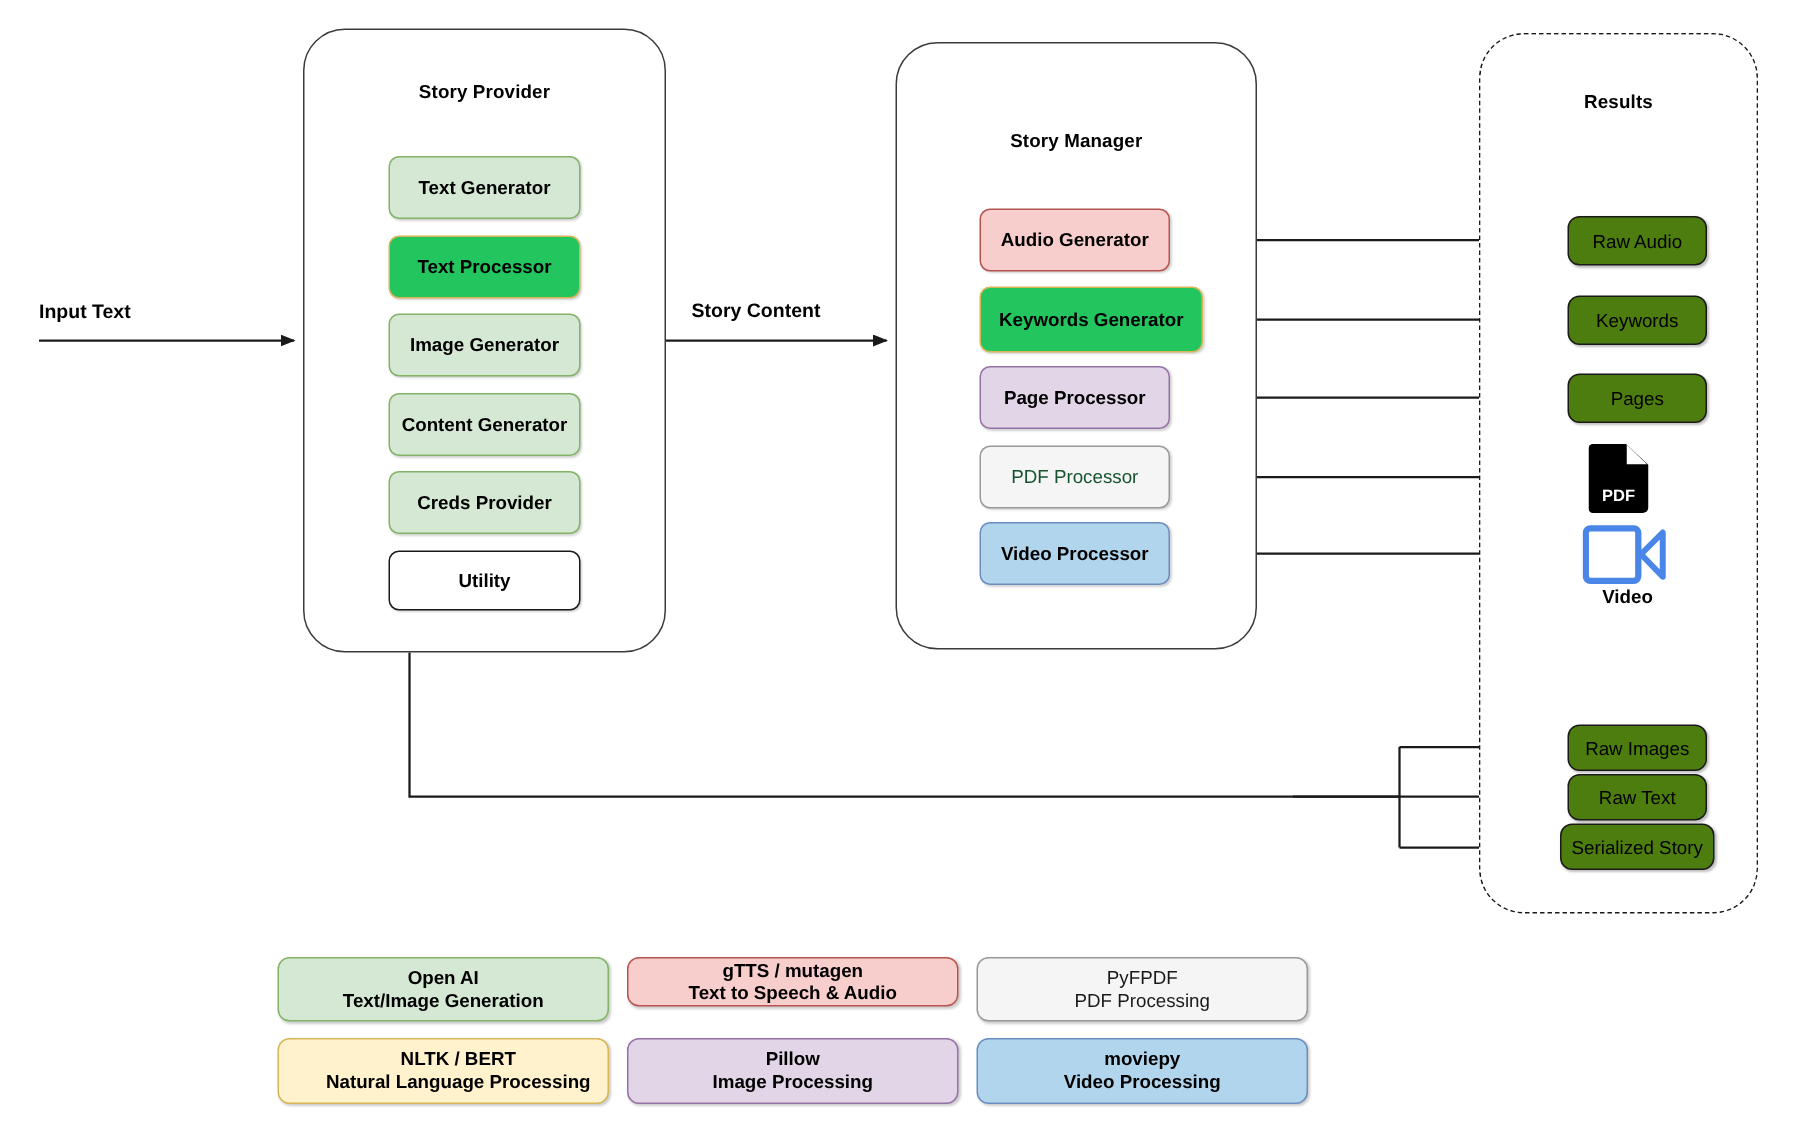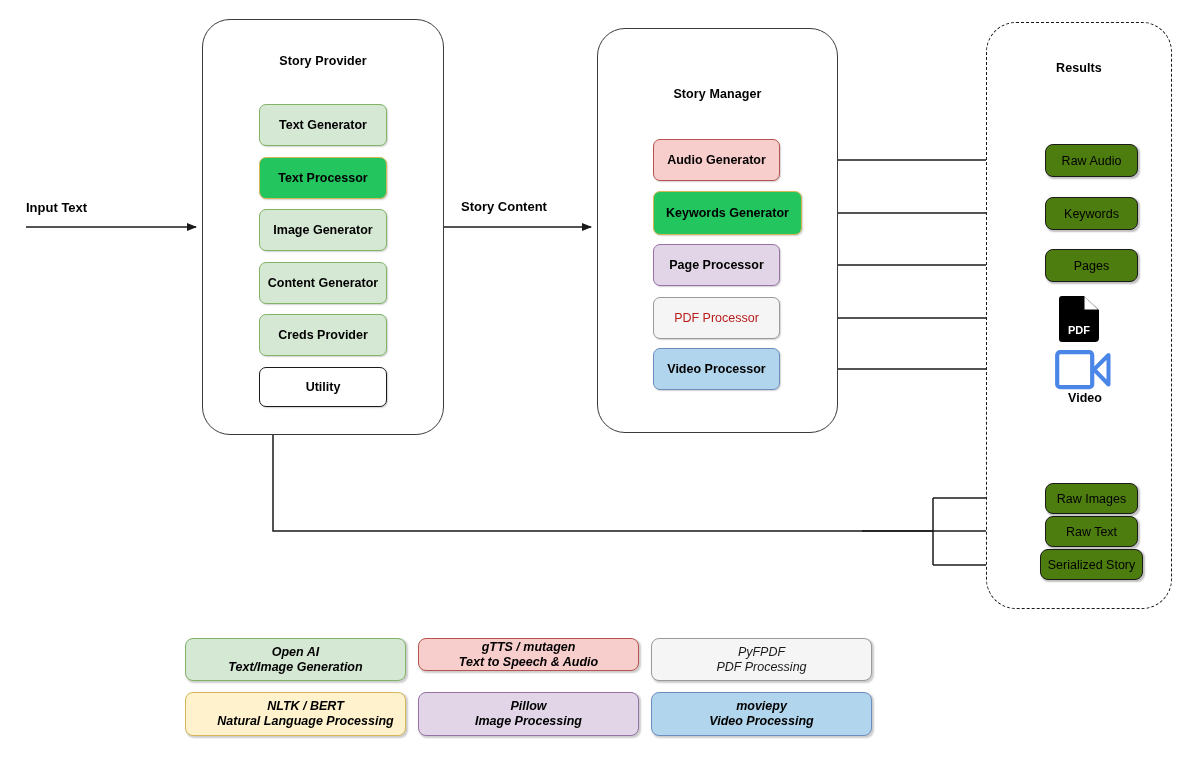--- a/index.html
+++ b/index.html
@@ -13,35 +13,35 @@
   .panel-title{position:absolute;left:0;right:0;text-align:center;font-size:12.5px;font-weight:bold;letter-spacing:.1px;}
 
   .node{position:absolute;box-sizing:border-box;border-radius:7px;border:1.3px solid #666;
         display:flex;align-items:center;justify-content:center;text-align:center;
         font-size:12.5px;font-weight:bold;line-height:14px;padding:2px 4px;
         box-shadow:1px 1px 1.5px rgba(0,0,0,.18);}
   .node.green {background:#d5e8d4;border-color:#82b366;}
   .node.yellow{background:#22c55e;border-color:#d6b656;}
   .node.red   {background:#f8cecc;border-color:#b85450;}
   .node.purple{background:#e1d5e7;border-color:#9673a6;}
-  .node.gray  {background:#f5f5f5;border-color:#9a9a9a;font-weight:normal;color:#b91c1c;}
+  .node.gray  {background:#f5f5f5;border-color:#9a9a9a;font-weight:normal;color:#14532d;}
   .node.blue  {background:#b1d5ec;border-color:#6c8ebf;}
   .node.white {background:#ffffff;border-color:#1a1a1a;border-width:1.4px;}
 
   .result{position:absolute;box-sizing:border-box;background:#4d7c0f;border:1.4px solid #1a1a1a;border-radius:8px;
           display:flex;align-items:center;justify-content:center;text-align:center;
           font-size:12.5px;font-weight:normal;line-height:14px;
           box-shadow:1.2px 1.2px 1.6px rgba(0,0,0,.25);}
 
   .flowlabel{position:absolute;font-size:13px;font-weight:bold;white-space:nowrap;}
 
   .legend-box{position:absolute;box-sizing:border-box;border-radius:8px;border:1.3px solid #666;
               display:flex;flex-direction:column;align-items:center;justify-content:center;text-align:center;
               font-size:12.5px;font-weight:bold;line-height:15px;
-              box-shadow:1.3px 1.3px 1.8px rgba(0,0,0,.2);font-style:italic;}
+              box-shadow:1.3px 1.3px 1.8px rgba(0,0,0,.2);}
   .legend-box.green {background:#d5e8d4;border-color:#82b366;}
   .legend-box.red   {background:#f8cecc;border-color:#b85450;}
   .legend-box.gray  {background:#f5f5f5;border-color:#9a9a9a;font-weight:normal;color:#1a1a1a;}
   .legend-box.yellow{background:#fff2cc;border-color:#d6b656;padding-left:20px;}
   .legend-box.purple{background:#e1d5e7;border-color:#9673a6;}
   .legend-box.blue  {background:#b1d5ec;border-color:#6c8ebf;}
   .legend-l1,.legend-l2{display:block;}
 
   .pdf-icon{position:absolute;left:1059px;top:296px;width:40px;height:46px;}
   .video-icon{position:absolute;left:1055px;top:350px;width:56px;height:40px;}

